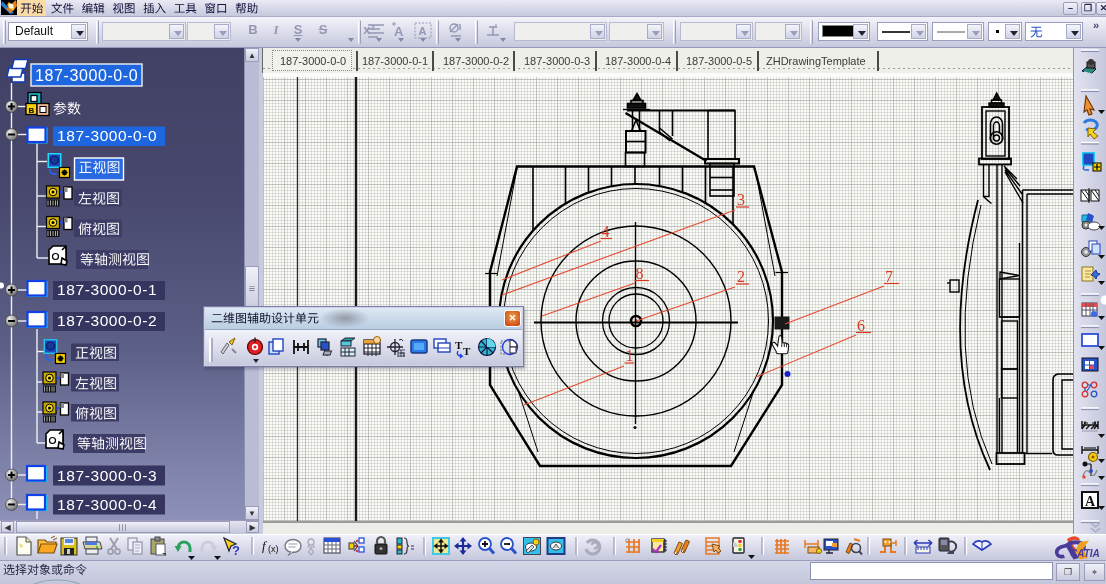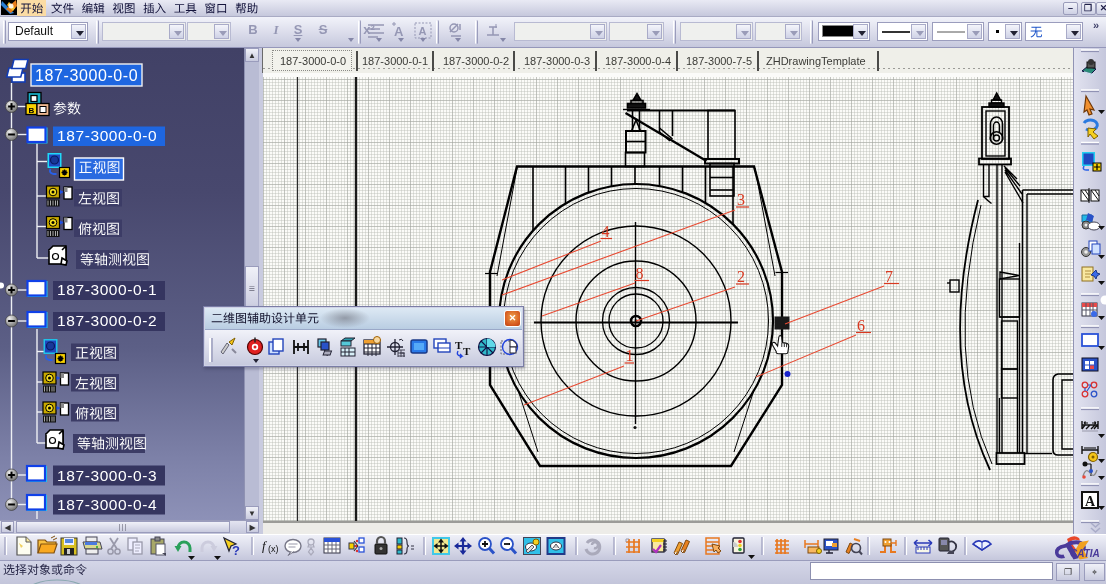--- a/index.html
+++ b/index.html
@@ -383,21 +383,21 @@
     <div class="abs sbtn" style="left:16px;top:521px;width:214px;height:12px;font-size:7px;line-height:10px;color:#667;text-align:center;letter-spacing:1px">|||</div>
     <div class="abs sbtn" style="left:246px;top:521px;width:13px;height:12px;font-size:8px;line-height:11px">▶</div>
     <div id="tabbar" class="abs"></div>
     <div class="abs" style="left:263px;top:68px;width:810px;height:1px;background:repeating-linear-gradient(90deg,#9a9a96 0 2px,transparent 2px 5px)"></div>
     <div class="abs" style="left:272px;top:50px;width:80px;height:21px;background:#f2f2ec;border:1px dotted #8a8a86"></div>
     <div class="abs" style="left:280px;top:55px;font-size:11px;color:#3a3a36">187-3000-0-0</div>
     <div class="abs" style="left:362px;top:55px;font-size:11px;color:#3a3a36">187-3000-0-1</div>
     <div class="abs" style="left:443px;top:55px;font-size:11px;color:#3a3a36">187-3000-0-2</div>
     <div class="abs" style="left:524px;top:55px;font-size:11px;color:#3a3a36">187-3000-0-3</div>
     <div class="abs" style="left:605px;top:55px;font-size:11px;color:#3a3a36">187-3000-0-4</div>
-    <div class="abs" style="left:686px;top:55px;font-size:11px;color:#3a3a36">187-3000-7-5</div>
+    <div class="abs" style="left:686px;top:55px;font-size:11px;color:#3a3a36">187-3000-0-5</div>
     <div class="abs" style="left:766px;top:55px;font-size:11px;color:#3a3a36">ZHDrawingTemplate</div>
     <div class="abs" style="left:356px;top:51px;width:1.5px;height:20px;background:#4a4a48"></div>
     <div class="abs" style="left:432px;top:51px;width:1.5px;height:20px;background:#4a4a48"></div>
     <div class="abs" style="left:513px;top:51px;width:1.5px;height:20px;background:#4a4a48"></div>
     <div class="abs" style="left:595px;top:51px;width:1.5px;height:20px;background:#4a4a48"></div>
     <div class="abs" style="left:676px;top:51px;width:1.5px;height:20px;background:#4a4a48"></div>
     <div class="abs" style="left:757px;top:51px;width:1.5px;height:20px;background:#4a4a48"></div>
     <div class="abs" style="left:877px;top:51px;width:1.5px;height:20px;background:#4a4a48"></div>
     <div id="sheetgap" class="abs"></div>
     <div id="grid" class="abs"></div>

